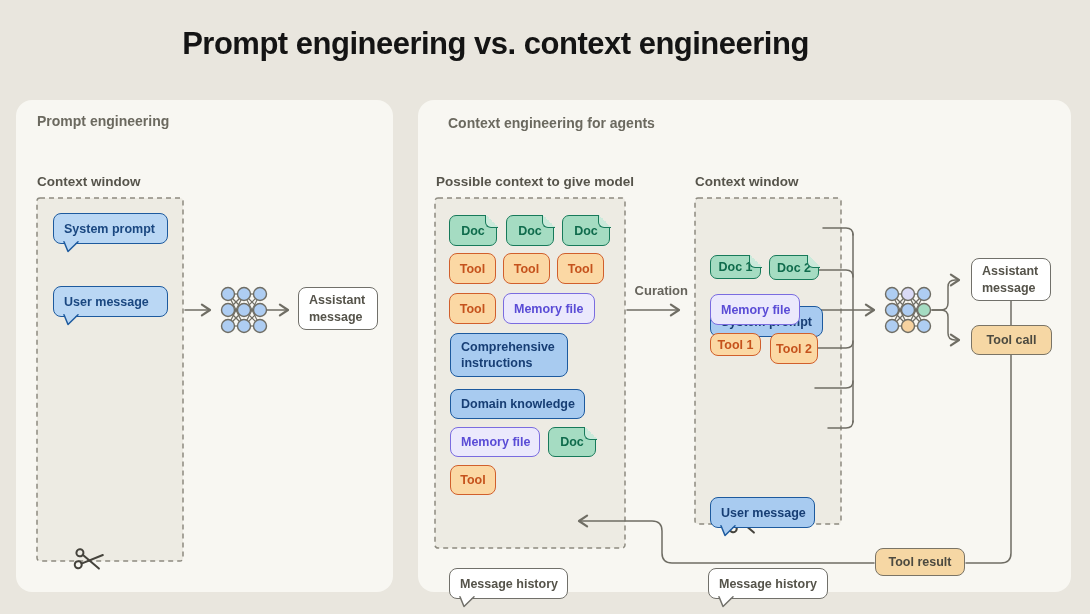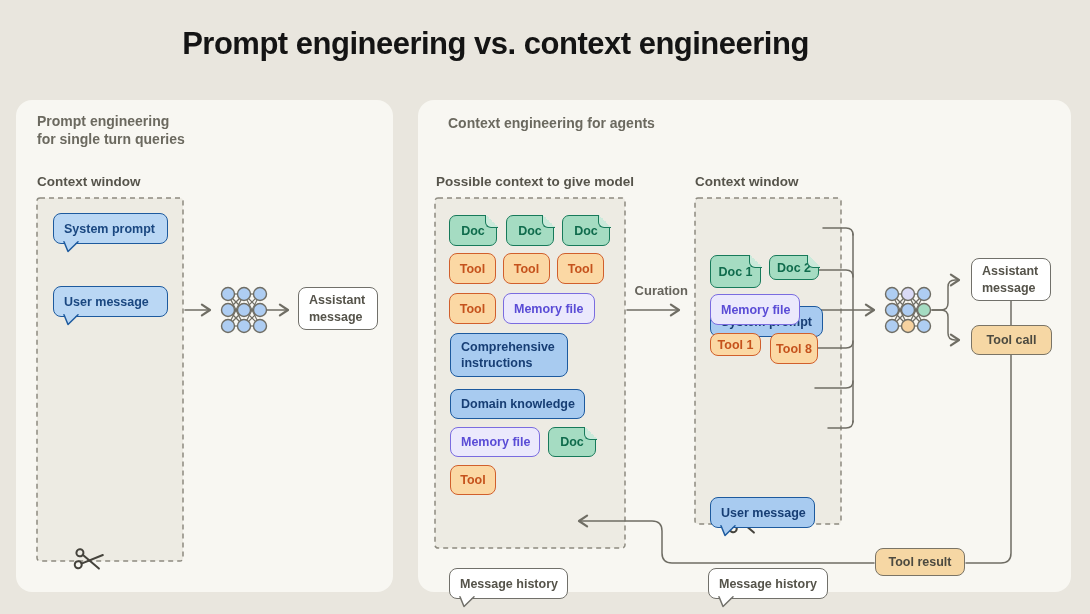--- a/index.html
+++ b/index.html
@@ -161,21 +161,20 @@
     <path d="M1011 355 V553 Q1011 563 1001 563 H966"></path>
     <path d="M874 563 H672 Q662 563 662 553 V531 Q662 521 652 521 H579" marker-end="url(#ah)"></path>
   </g>
 
   <use href="#scissors" transform="translate(88,560) rotate(8)"></use>
   <use href="#scissors" transform="translate(743,524) rotate(8)"></use>
 </svg>
 
 <div class="abs panel-heading lbl" style="left:37px;top:112px;">
   <div>Prompt engineering</div>
-  <div>for single turn queries</div>
 </div>
 <div class="abs sublabel lbl" style="left:37px;top:174px;">Context window</div>
 
 <div class="abs panel-heading lbl" style="left:436px;top:114px;margin-left:12px;">Context engineering for agents</div>
 <div class="abs sublabel lbl" style="left:436px;top:174px;">Possible context to give model</div>
 <div class="abs sublabel lbl" style="left:695px;top:174px;">Context window</div>
 <div class="abs curation lbl" style="left:622px;top:283px;width:66px;">Curation</div>
 
 <div class="box blue bubble" style="left:53px;top:213px;width:115px;height:31px;">
   <span>System prompt</span>
@@ -248,34 +247,34 @@
     </svg>
 </div>
 
 <div class="box blue2 bubble" style="left:710px;top:213px;width:113px;height:31px;">
   <span>System prompt</span>
   <svg class="tail" viewBox="0 0 16 12">
       <path class="t-fill" d="M1 0 L15 0 L5 10.5 Z"></path>
       <path class="t-stroke" d="M1 0.8 L5 10.5 L15 0.8"></path>
     </svg>
 </div>
-<div class="box green doc ctr" style="left:710px;top:255px;width:51px;height:33px;">
+<div class="box green doc ctr" style="left:710px;top:255px;width:51px;height:24px;">
     <span>Doc 1</span>
   </div>
 <div class="box green doc ctr" style="left:769px;top:255px;width:50px;height:25px;">
     <span>Doc 2</span>
   </div>
 <div class="box purple" style="left:710px;top:294px;width:90px;height:31px;">
     <span>Memory file</span>
   </div>
 <div class="box orange ctr" style="left:710px;top:333px;width:51px;height:23px;">
     <span>Tool 1</span>
   </div>
 <div class="box orange ctr" style="left:770px;top:333px;width:48px;height:31px;">
-    <span>Tool 8</span>
+    <span>Tool 2</span>
   </div>
 <div class="box blue2 bubble" style="left:710px;top:373px;width:105px;height:31px;">
   <span>User message</span>
   <svg class="tail" viewBox="0 0 16 12">
       <path class="t-fill" d="M1 0 L15 0 L5 10.5 Z"></path>
       <path class="t-stroke" d="M1 0.8 L5 10.5 L15 0.8"></path>
     </svg>
 </div>
 <div class="box white bubble" style="left:708px;top:413px;width:120px;height:31px;">
   <span>Message history</span>

